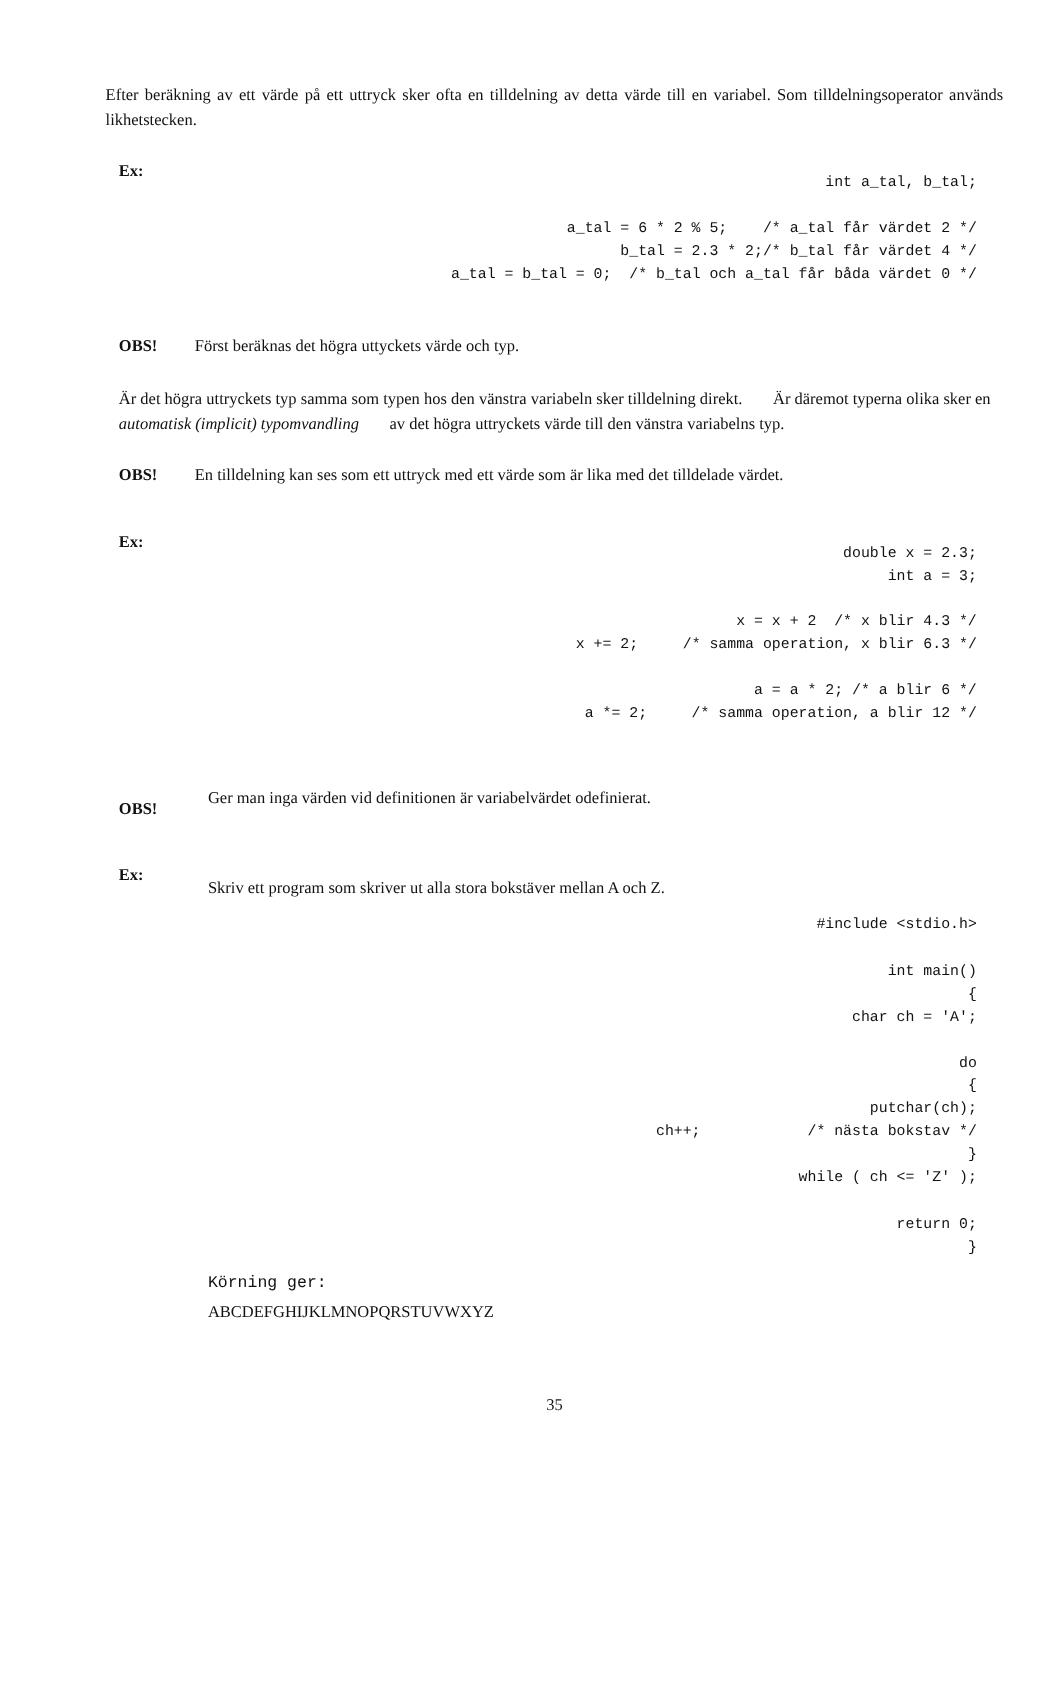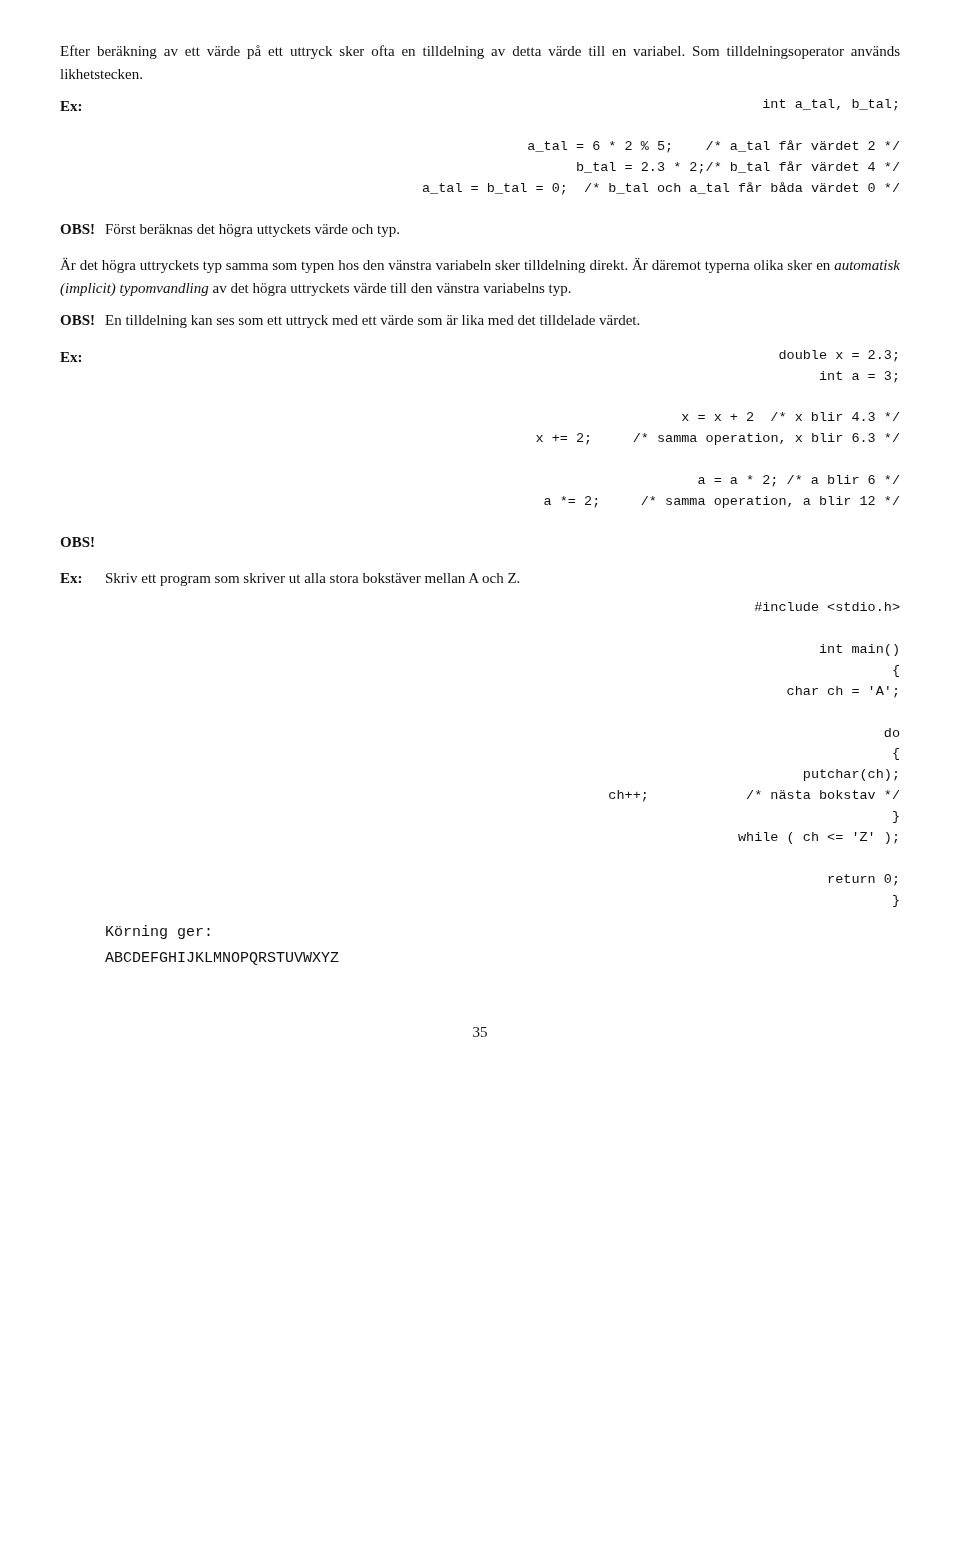--- a/index.html
+++ b/index.html
@@ -1,15 +1,15 @@
 <!DOCTYPE html>
 <html><head>
   <meta charset="utf-8">
   <style>
-    * { margin: 0; padding: 0; box-sizing: border-box; }
+    * { margin: 12px; padding: 0; box-sizing: border-box; }
     body {
       background: #fff;
       color: #111;
       font-family: "Times New Roman", Times, serif;
       font-size: 15px;
       line-height: 1.5;
       width: 960px;
       min-height: 1550px;
       padding: 40px 60px 60px 60px;
     }
@@ -61,21 +61,21 @@
       text-align: justify;
     }
     .italic { font-style: italic; }
     .section-gap { margin-bottom: 14px; }
     .page-footer {
       text-align: center;
       margin-top: 40px;
       font-size: 15px;
     }
     .output-text {
-      font-family: Liberation Mono, monospace;
+      font-family: Liberation Serif, serif;
       font-size: 15px;
       margin-top: 4px;
     }
     .run-label {
       font-family: Liberation Mono, monospace;
       font-size: 15px;
       margin-bottom: 4px;
     }
   </style>
 </head>
@@ -122,20 +122,21 @@
 x += 2;     /* samma operation, x blir 6.3 */
 
 a = a * 2; /* a blir 6 */
 a *= 2;     /* samma operation, a blir 12 */</div>
     </div>
   </div>
 
   <div class="obs-block section-gap">
     <span class="obs-label">OBS!</span>
     <div class="obs-content">
+      <p>Ger man inga värden vid definitionen är variabelvärdet odefinierat.</p>
     </div>
   </div>
 
 
   <div class="ex-block section-gap">
     <span class="ex-label">Ex:</span>
     <div class="ex-content">
       <p style="margin-bottom:8px;">Skriv ett program som skriver ut alla stora bokstäver mellan A och Z.</p>
       <div class="code-block">#include &lt;stdio.h&gt;
 

